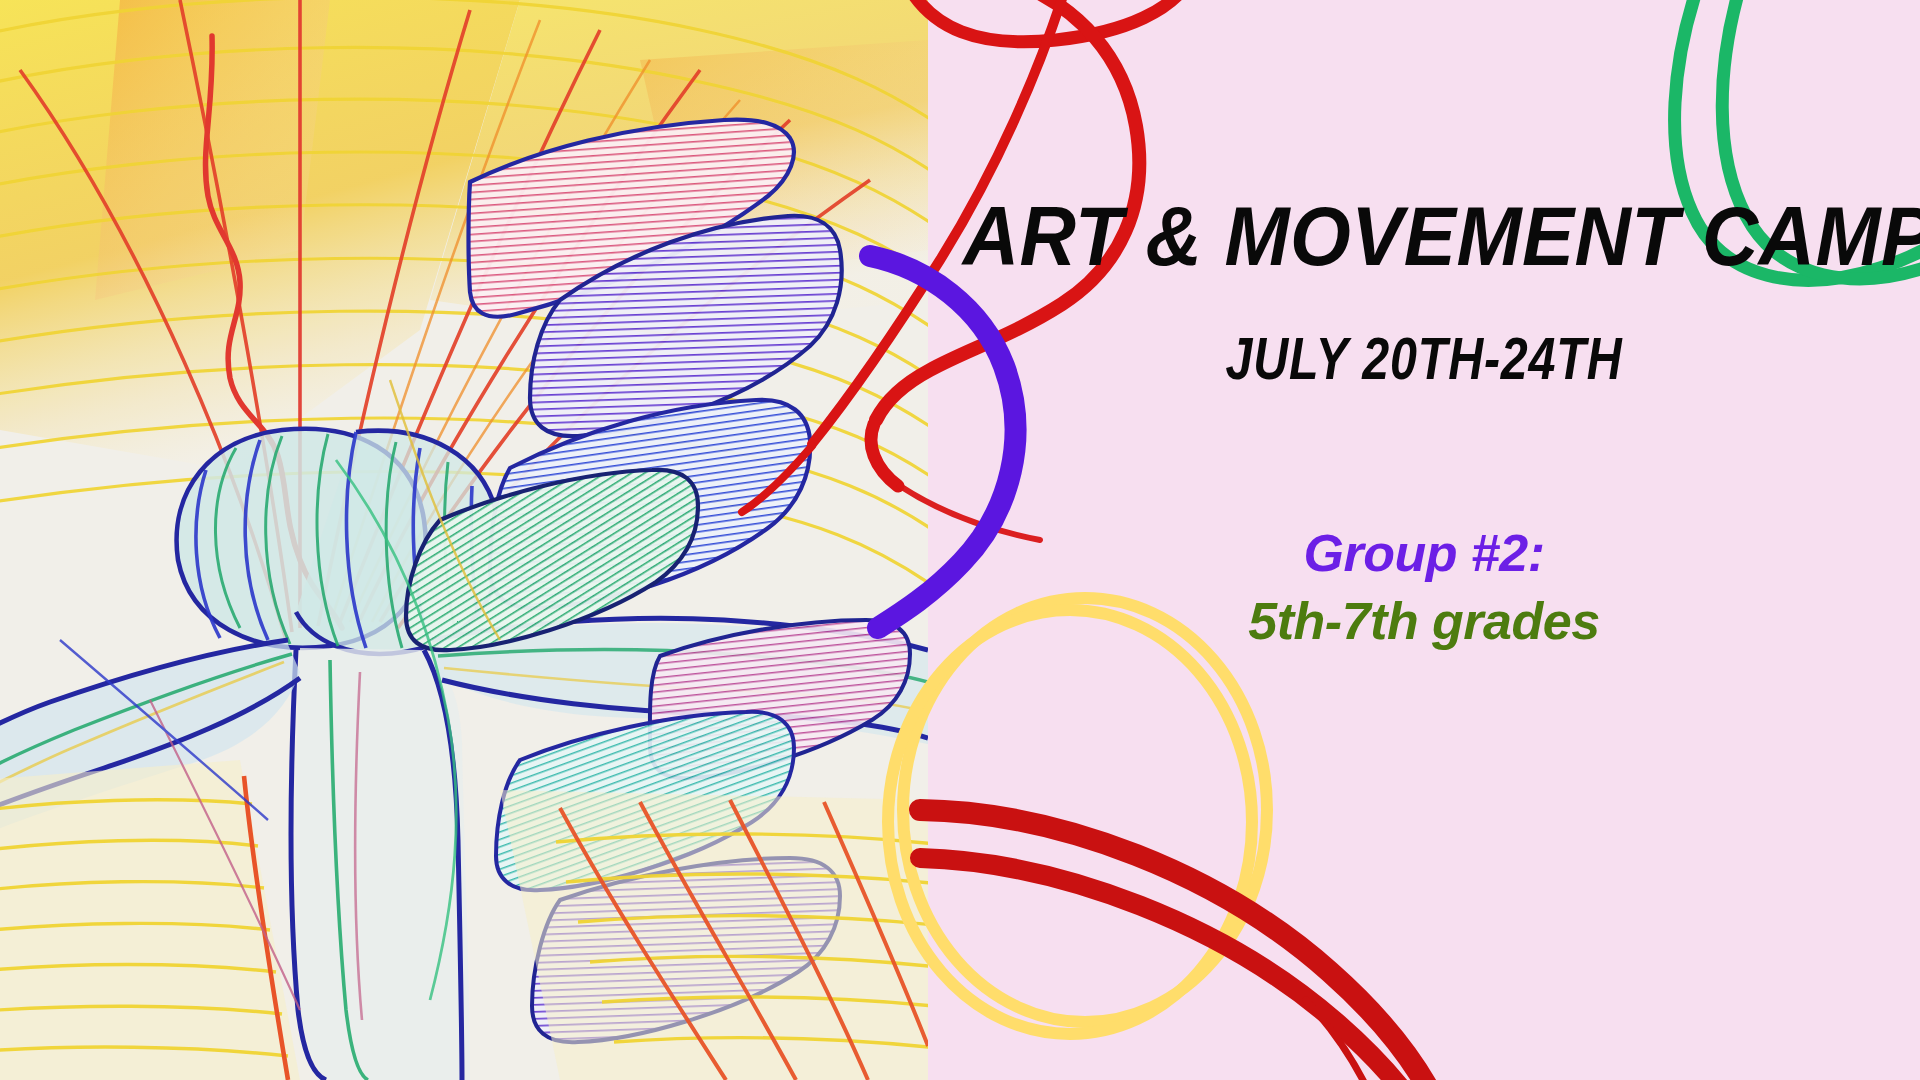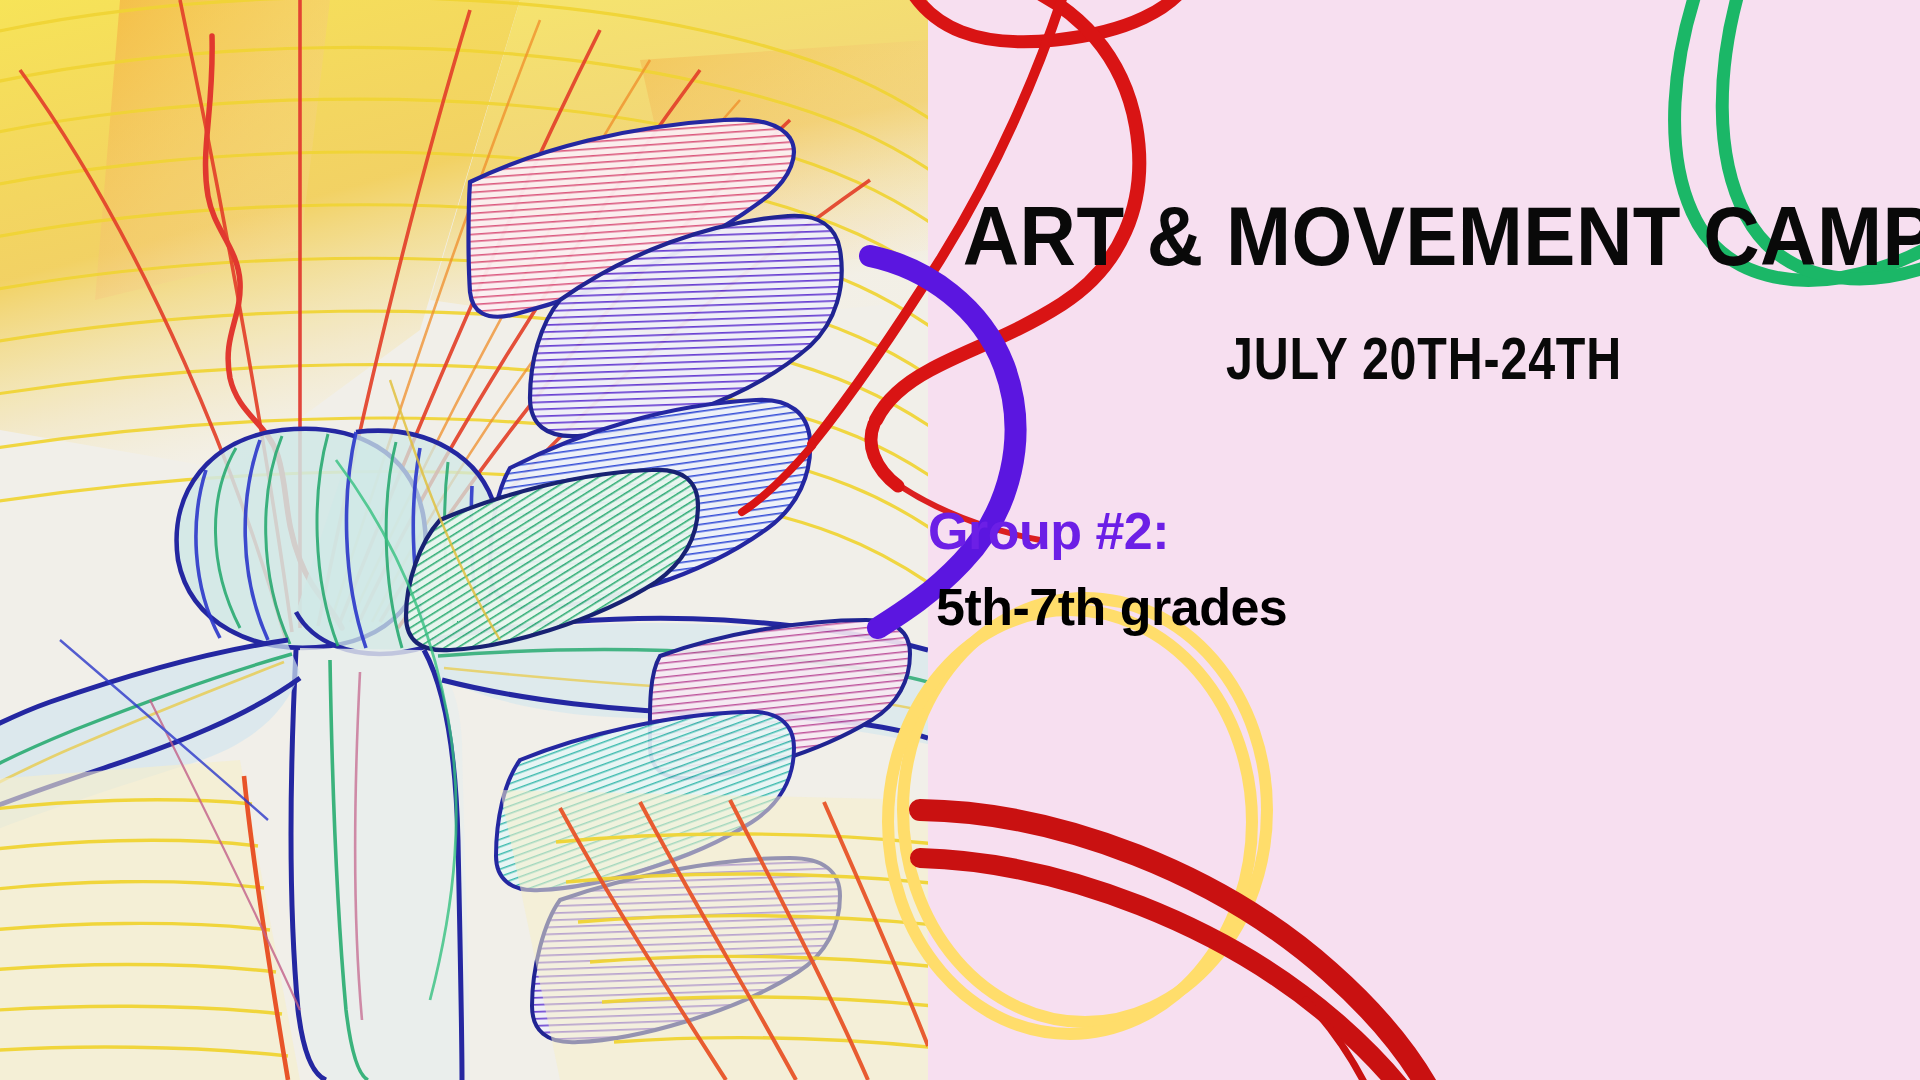--- a/index.html
+++ b/index.html
@@ -55,20 +55,21 @@
 
   
   #text-block {
     position: absolute;
     left: 928px;
     top: 0;
     width: 992px;
     height: 1080px;
     z-index: 5;
     pointer-events: none;
+    font-style: italic;
   }
   #text-block > * { pointer-events: auto; }
 
   .camp-title {
     position: absolute;
     left: 0;
     top: 196px;
     width: 992px;
     text-align: center;
     color: #090909;
@@ -95,44 +96,44 @@
     line-height: 1.0;
     letter-spacing: 1px;
     transform: scaleX(0.82);
     transform-origin: center center;
     white-space: nowrap;
   }
 
   .group-block {
     position: absolute;
     left: 0;
-    top: 498px;
+    top: 520px;
     width: 992px;
-    text-align: left;
+    text-align: center;
   }
 
   .group-label {
     color: #6C1FE6;
     font-family: "Liberation Sans", sans-serif;
     font-weight: 700;
     font-size: 52px;
     line-height: 1.28;
     letter-spacing: -0.5px;
     margin: 0;
   }
 
   .group-grades,
   .group-time {
-    color: #000000;
+    color: #4d7c0f;
     font-family: "Liberation Sans", sans-serif;
     font-weight: 700;
     font-size: 52px;
     line-height: 1.32;
     letter-spacing: -0.5px;
-    margin: 8px;
+    margin: 0;
   }
 </style>
 </head>
 <body>
 
 <div id="flyer">
 
   <div id="artwork-panel">
     <svg id="artwork-svg" viewBox="0 0 928 1080" preserveAspectRatio="none" xmlns="http://www.w3.org/2000/svg">
       <defs>

